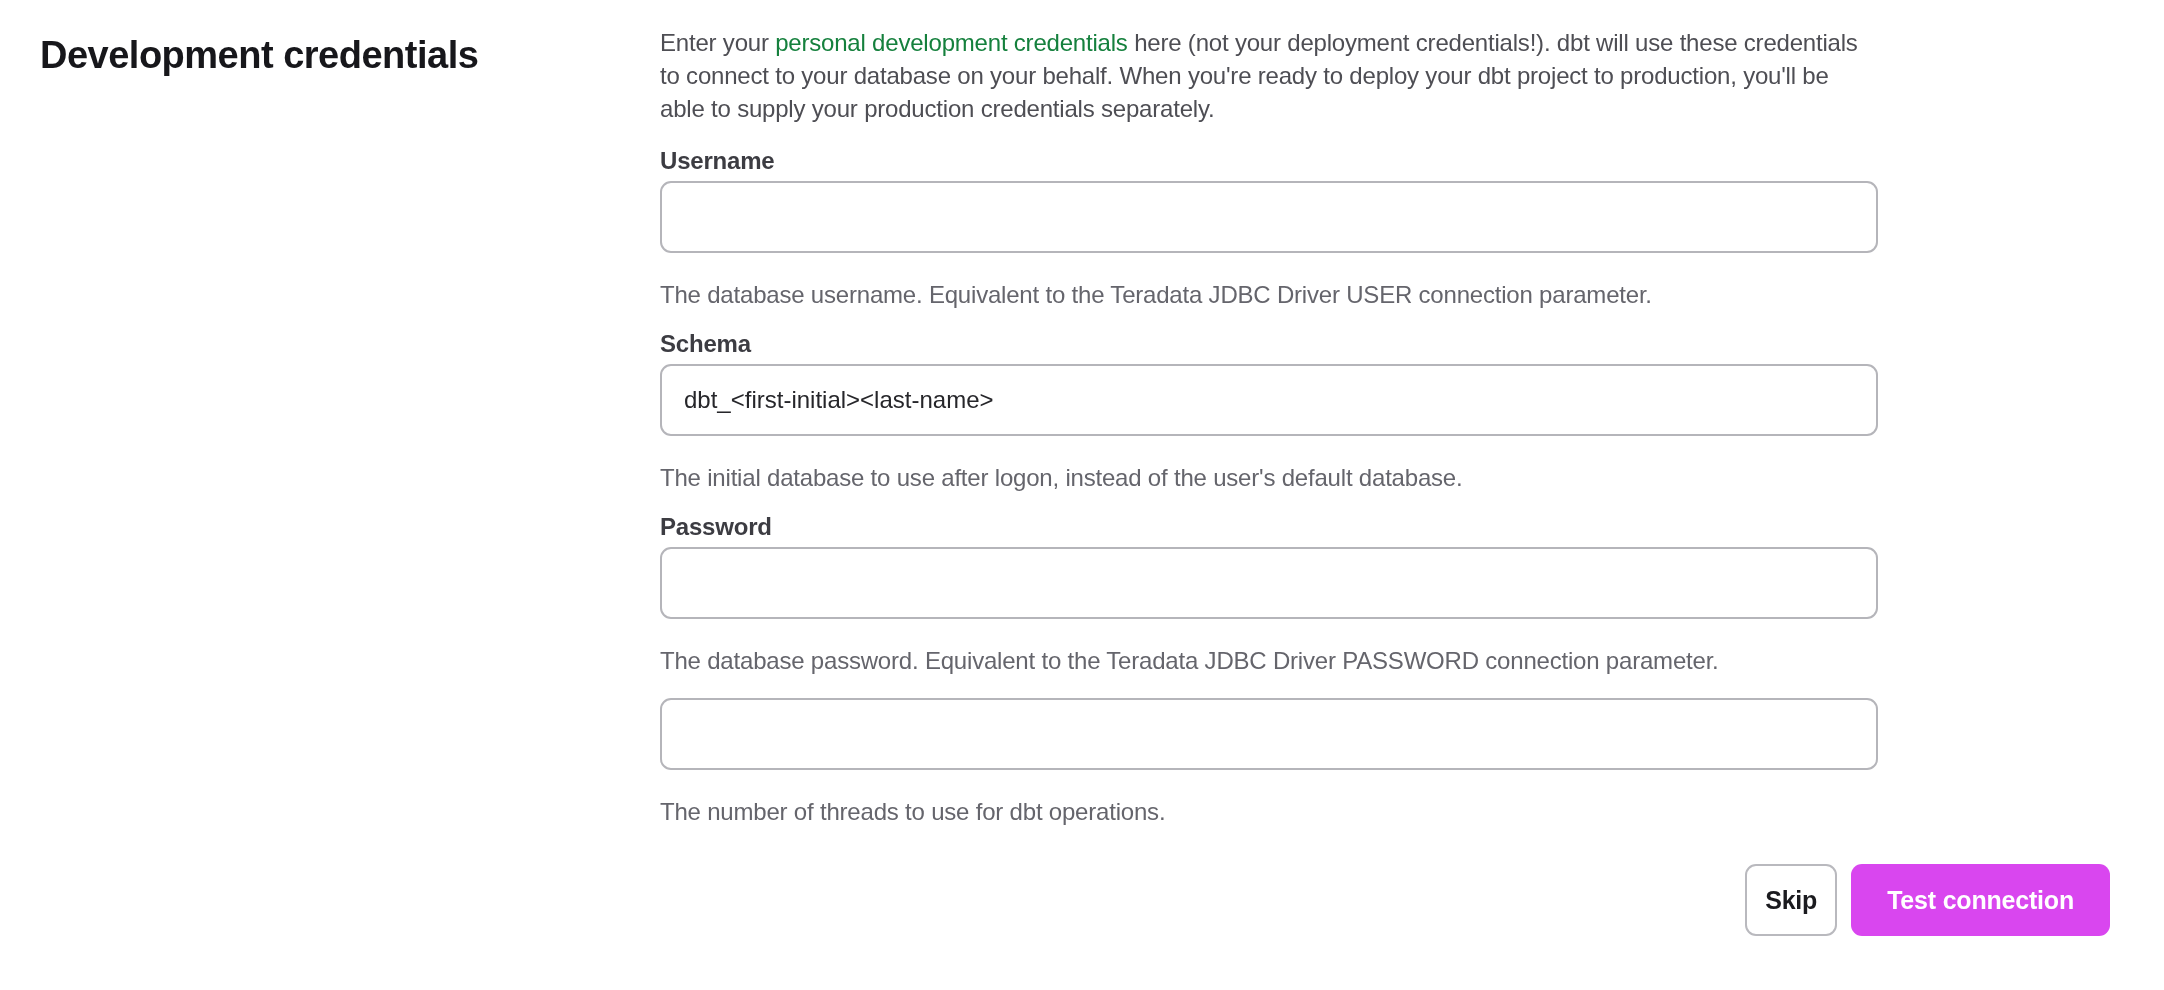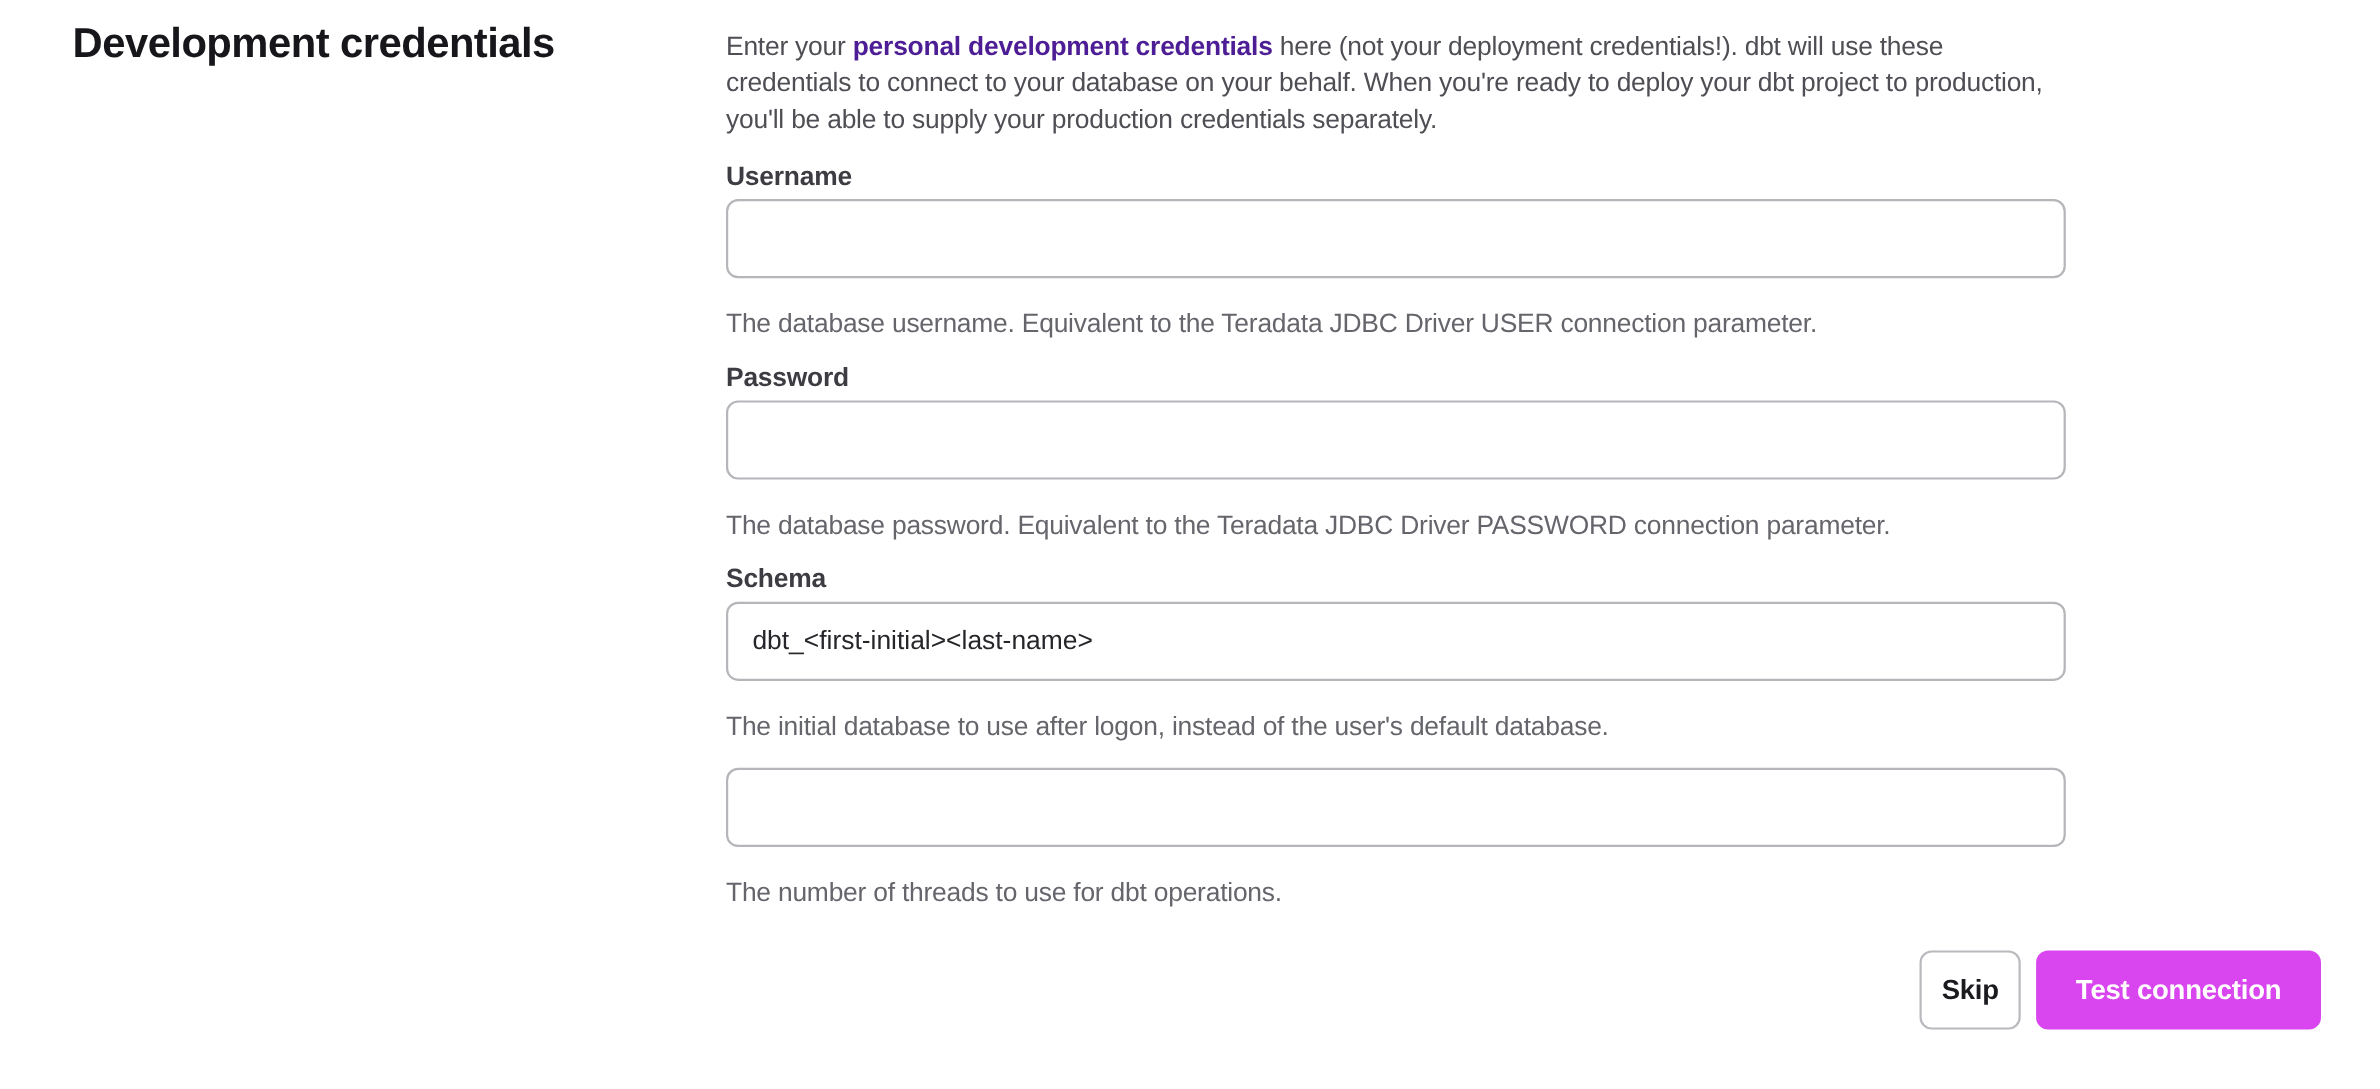--- a/index.html
+++ b/index.html
@@ -8,42 +8,41 @@
     width: 2164px;
     height: 990px;
     position: relative;
     font-family: "Liberation Sans", sans-serif;
     color: #1a1a1e;
     overflow: hidden;
   }
   .page-title {
     position: absolute;
     left: 40px;
-    top: 19px;
+    top: 34px;
     font-size: 38px;
     font-weight: 700;
     letter-spacing: -0.5px;
     color: #17171b;
-    margin-left: 26px;
   }
   .form-col {
     position: absolute;
     left: 660px;
     top: 26px;
     width: 1218px;
   }
   .intro {
     font-size: 24px;
     line-height: 33px;
     letter-spacing: -0.2px;
     color: #4e4e54;
   }
   .intro b {
-    font-weight: 700;
-    color: #4c1d95;
+    font-weight: 400;
+    color: #15803d;
   }
   .field { margin-top: 24px; }
   .label-row {
     display: flex;
     justify-content: space-between;
     align-items: flex-start;
     line-height: 24px;
   }
   .field-label {
     font-size: 24px;
@@ -121,32 +120,32 @@
   <div class="field">
     <div class="label-row">
       <span class="field-label">Username</span>
     </div>
     <input type="text" class="text-input" value="" style="">
     <div class="helper-text">The database username. Equivalent to the Teradata JDBC Driver USER connection parameter.</div>
   </div>
 
   <div class="field">
     <div class="label-row">
+      <span class="field-label">Schema</span>
+    </div>
+    <input type="text" class="text-input" value="dbt_&lt;first-initial&gt;&lt;last-name&gt;" style="">
+    <div class="helper-text">The initial database to use after logon, instead of the user's default database.</div>
+  </div>
+
+  <div class="field">
+    <div class="label-row">
       <span class="field-label">Password</span>
     </div>
     <input type="password" class="text-input" value="" style="">
     <div class="helper-text">The database password. Equivalent to the Teradata JDBC Driver PASSWORD connection parameter.</div>
-  </div>
-
-  <div class="field">
-    <div class="label-row">
-      <span class="field-label">Schema</span>
-    </div>
-    <input type="text" class="text-input" value="dbt_&lt;first-initial&gt;&lt;last-name&gt;" style="">
-    <div class="helper-text">The initial database to use after logon, instead of the user's default database.</div>
   </div>
 
   <div class="field">
     <input type="text" class="text-input" value="" style="">
     <div class="helper-text">The number of threads to use for dbt operations.</div>
   </div>
 
 </div>
 
 <div class="actions">

